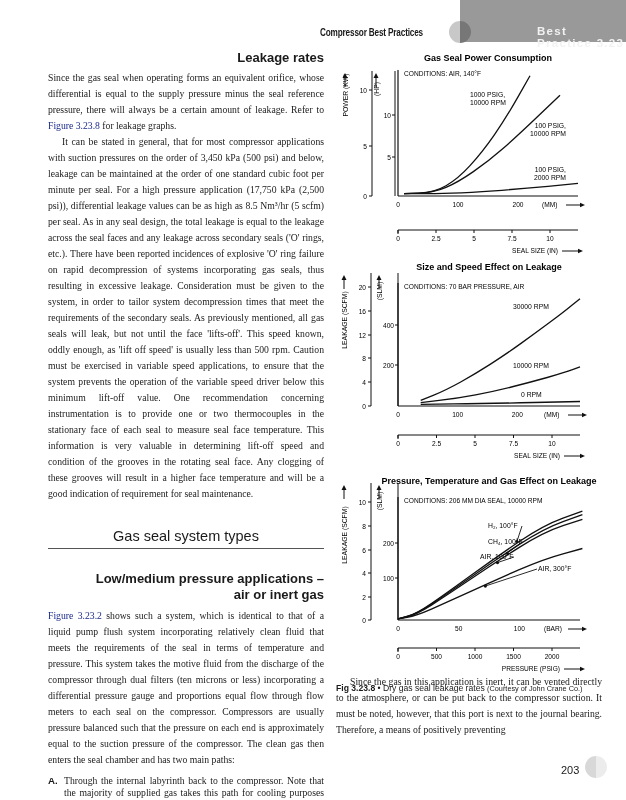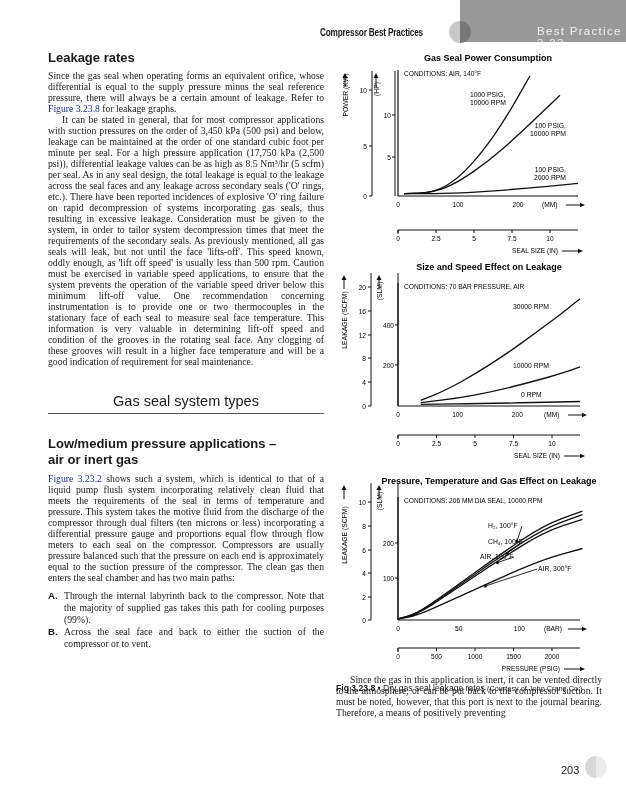--- a/index.html
+++ b/index.html
@@ -1,24 +1,24 @@
 <!DOCTYPE html>
 <html><head>
 <meta charset="utf-8">
 <style>
   html,body{margin:0;padding:0;}
   body{width:626px;height:800px;position:relative;background:#fff;overflow:hidden;color:#1a1a1a;}
   #header-band{position:absolute;left:460px;top:0;width:166px;height:42px;background:#999;}
   #header-circle{position:absolute;left:449px;top:21px;width:22px;height:22px;border-radius:50%;background:linear-gradient(90deg,#c8c8c8 50%,#777 50%);}
   #header-book{position:absolute;left:320px;top:27px;font-size:10px;font-family:"Liberation Sans",sans-serif;font-weight:bold;transform:scaleX(.82);transform-origin:left;letter-spacing:-.2px;}
-  #header-section{position:absolute;left:492px;top:25px;font-size:11.5px;color:#f2f2f2;font-family:"Liberation Sans",sans-serif;font-weight:normal;letter-spacing:1.3px;padding-left:45px;}
+  #header-section{position:absolute;left:492px;top:25px;font-size:11.5px;color:#f2f2f2;font-family:"Liberation Sans",sans-serif;font-weight:bold;letter-spacing:1.3px;padding-left:45px;}
   .col-left{position:absolute;left:48px;top:50px;width:276px;}
-  h2.h{font-family:"Liberation Sans",sans-serif;font-weight:bold;font-size:13px;margin:0 0 5px 0;}
+  h2.h{font-family:"Liberation Sans",sans-serif;font-weight:bold;font-size:13px;margin:0 0 5px 0;text-align:right;}
   h2.big{font-family:"Liberation Sans",sans-serif;font-weight:normal;font-size:14.5px;margin:0;padding-bottom:4px;border-bottom:1px solid #555;width:276px;text-align:center;}
-  p.t{font-family:"Liberation Serif",serif;font-size:9.7px;line-height:11px;margin:0;text-align:justify;}
+  p.t{font-family:"Liberation Serif",serif;font-size:9.7px;line-height:16px;margin:0;text-align:justify;}
   p.ind{text-indent:14px;}
   a.fig{color:#1a2a8a;text-decoration:none;}
   .list{margin:7px 0 0 0;padding:0;list-style:none;}
   .list li{position:relative;padding-left:16px;font-family:"Liberation Serif",serif;font-size:9.7px;line-height:11.8px;text-align:justify;margin-bottom:1px;}
   .list li .mk{position:absolute;left:0;top:0;font-family:"Liberation Sans",sans-serif;font-weight:bold;}
   .col-right-text{position:absolute;left:336px;top:674px;width:266px;}
   #fig-caption{position:absolute;left:336px;top:683px;font-size:8.6px;font-family:"Liberation Sans",sans-serif;}
   #fig-caption b{font-weight:bold;}
   #fig-caption .src{font-size:7.3px;}
   #page-number{position:absolute;left:561px;top:764px;font-size:11px;font-family:"Liberation Sans",sans-serif;font-weight:normal;}

